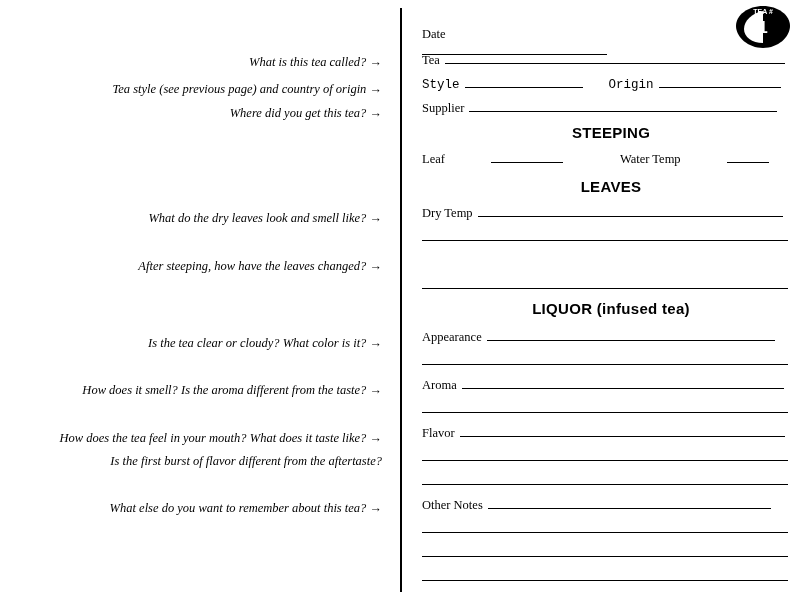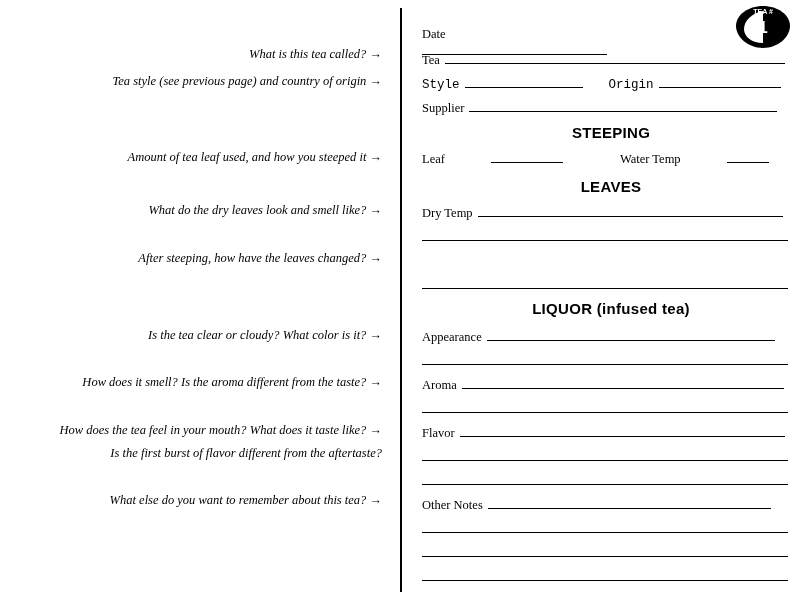--- a/index.html
+++ b/index.html
@@ -30,21 +30,21 @@
     top: 8px;
     width: 2px;
     height: 584px;
     background: #000;
   }
 
   
   .left-col {
     position: absolute;
     left: 0;
-    top: 0;
+    top: 8px;
     width: 392px;
     height: 420px;
   }
   .prompt {
     position: absolute;
     right: 10px;
     text-align: right;
     font-style: italic;
     font-size: 12.5px;
     line-height: 15px;
@@ -112,21 +112,21 @@
 </head>
 <body>
 
 <div class="page">
 
   <div class="divider"></div>
 
   <div class="left-col">
     <div class="prompt" style="top:47px;">What is this tea called? →</div>
     <div class="prompt" style="top:74px;">Tea style (see previous page) and country of origin →</div>
-    <div class="prompt" style="top:150px;">Amount of tea leaf used, and how you steeped it →</div>
+    <div class="prompt" style="top:98px;">Where did you get this tea? →</div>
     <div class="prompt" style="top:203px;">What do the dry leaves look and smell like? →</div>
     <div class="prompt" style="top:328px;">Is the tea clear or cloudy? What color is it? →</div>
     <div class="prompt" style="top:251px;">After steeping, how have the leaves changed? →</div>
     <div class="prompt" style="top:375px;">How does it smell? Is the aroma different from the taste? →</div>
     <div class="prompt" style="top:423px;">How does the tea feel in your mouth? What does it taste like? →</div>
     <div class="prompt" style="top:446px;">Is the first burst of flavor different from the aftertaste?</div>
     <div class="prompt" style="top:493px;">What else do you want to remember about this tea? →</div>
   </div>
 
   <div class="right-col">

